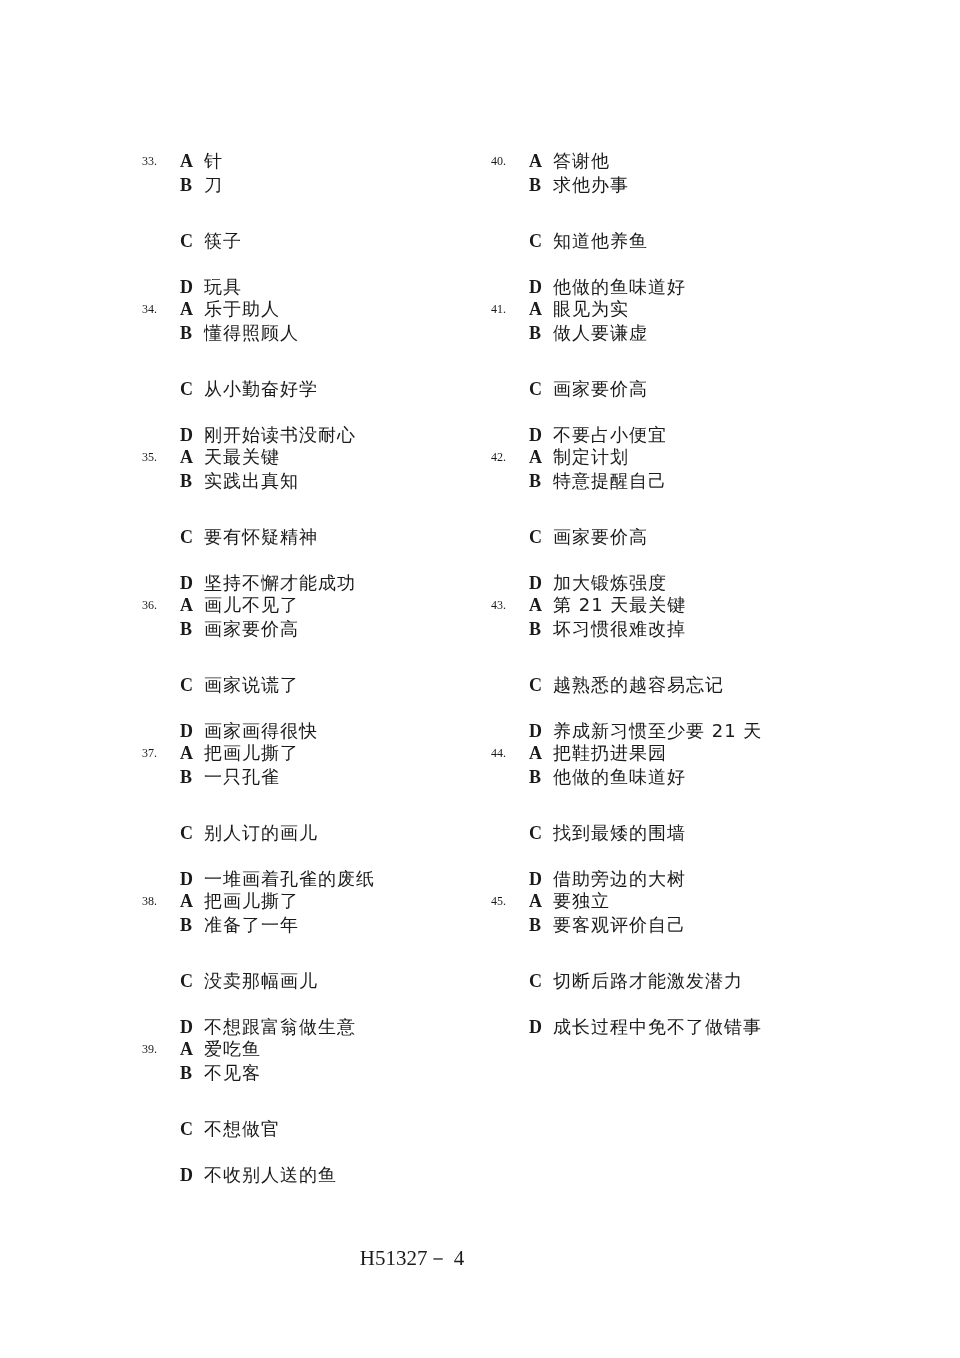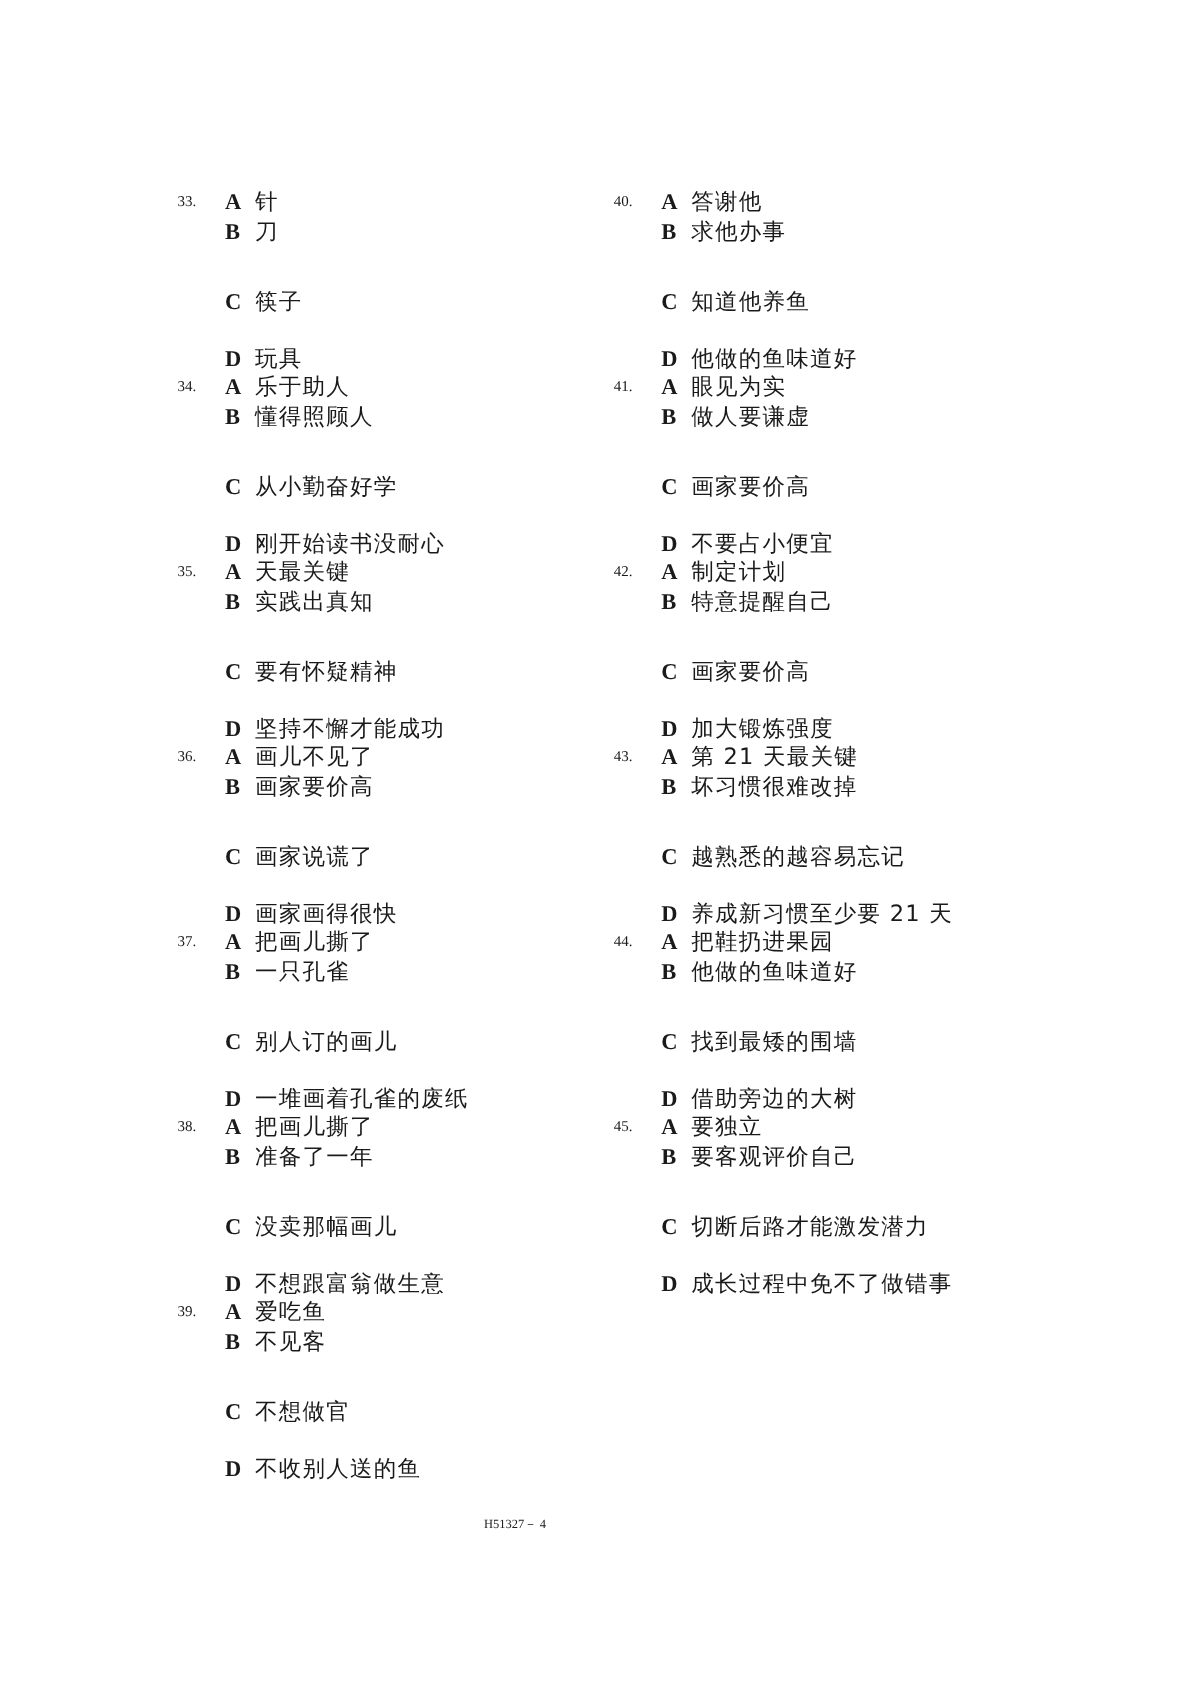--- a/index.html
+++ b/index.html
@@ -51,26 +51,26 @@
       font-family: "DejaVu Sans", sans-serif;
       font-size: 18px;
       letter-spacing: 1px;
     }
     .opt-0 { top: 0; }
     .opt-1 { top: 24px; }
     .opt-2 { top: 80px; }
     .opt-3 { top: 102px; margin-top: 24px; }
     .footer {
       position: absolute;
-      top: 1212px;
+      top: 1244px;
       left: 0;
       width: 824px;
       text-align: center;
       font-family: "Liberation Serif", serif;
-      font-size: 10px;
+      font-size: 21px;
     }
   </style>
 </head>
 <body>
 
 <div class="column col-left" id="col-left">
     <div class="question">
       <span class="q-num">33.</span>
       <div class="option opt-0"><span class="opt-letter">A</span><span class="opt-text">针</span></div>
       <div class="option opt-1"><span class="opt-letter">B</span><span class="opt-text">刀</span></div>

